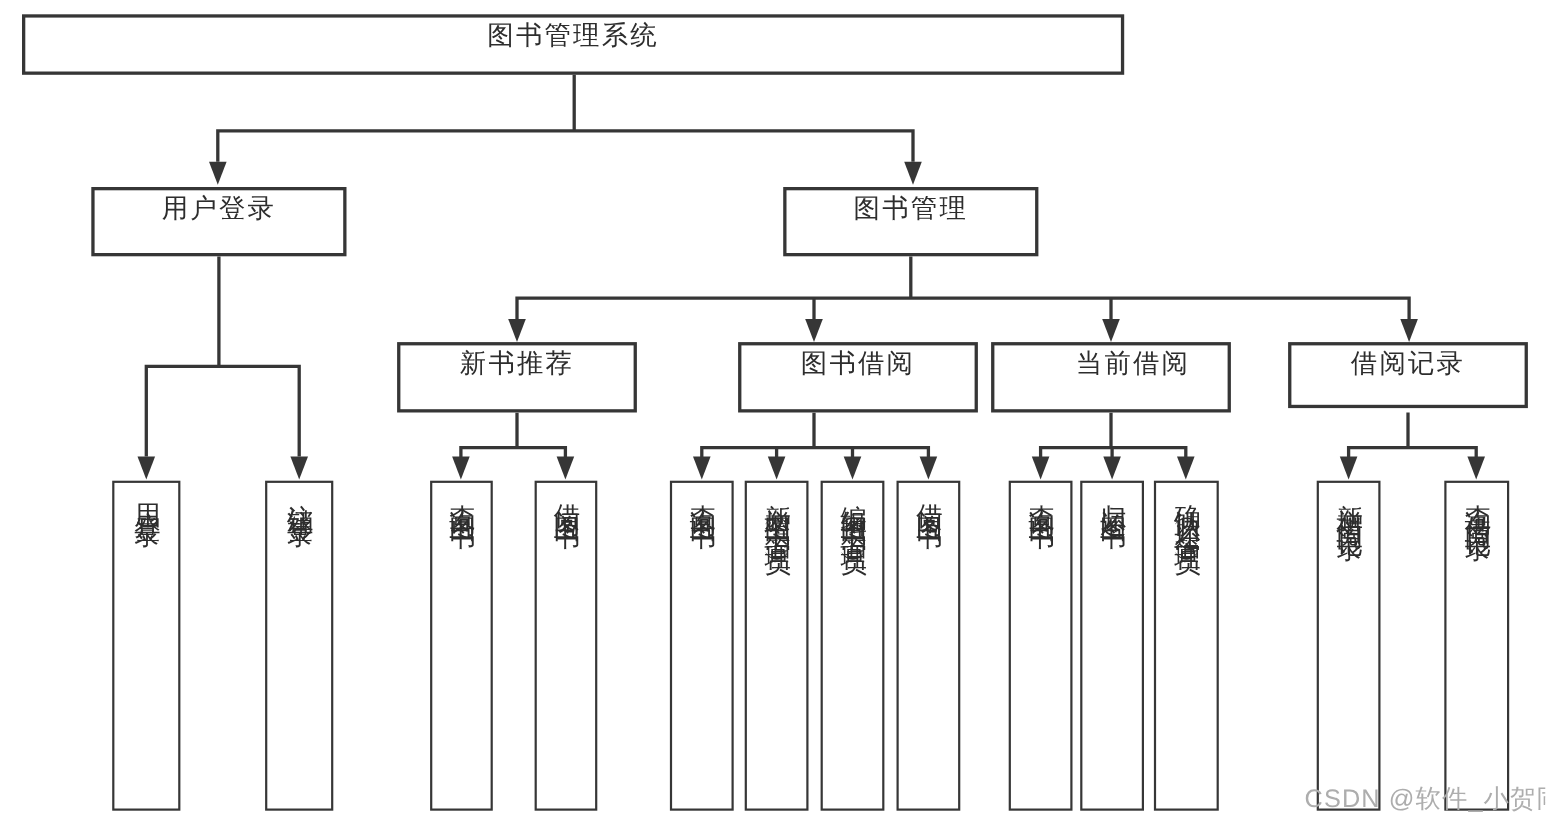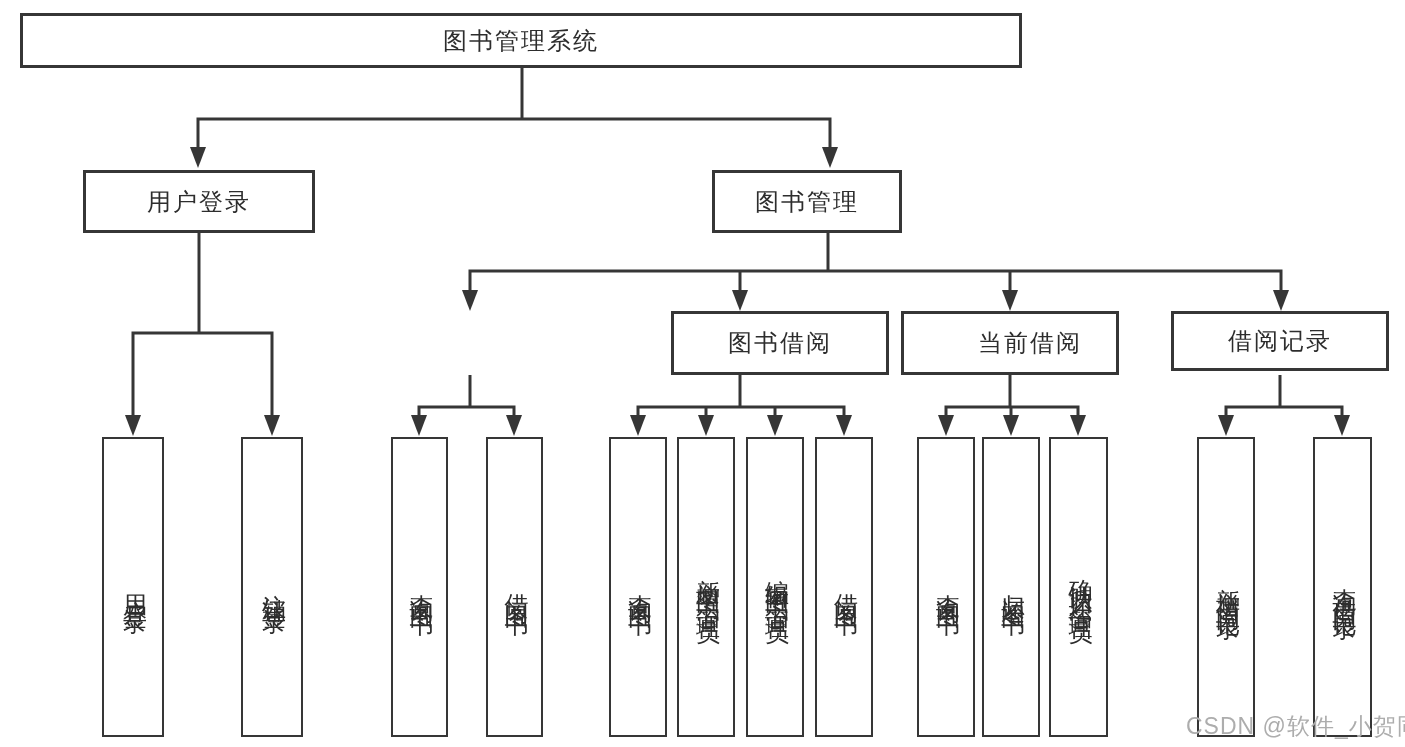--- a/index.html
+++ b/index.html
@@ -16,25 +16,24 @@
     left: 0; top: 0;
     width: 1405px; height: 747px;
     pointer-events: none;
   }
   .box {
     position: absolute;
     box-sizing: border-box;
     background: #ffffff;
     border: 3px solid #363636;
     display: flex;
-    align-items: center;
+    align-items: flex-start;
     justify-content: center;
     color: #2d2d2d;
     z-index: 2;
-    font-family: Liberation Mono, monospace;
   }
   .hlabel {
     font-size: 24px;
     letter-spacing: 2px;
     white-space: nowrap;
   }
   .leaf {
     border-width: 2px;
     top: 437px;
     height: 300px;
@@ -127,24 +126,27 @@
     </g>
   </svg>
 
   <div class="box" style="left:20px; top:13px; width:1002px; height:55px;">
     <span class="hlabel">图书管理系统</span>
   </div>
 
   <div class="box" style="left:83px; top:170px; width:232px; height:63px;">
     <span class="hlabel">用户登录</span>
   </div>
-  <div class="box" style="left:712px; top:170px; width:190px; height:63px;">
+  <div class="box" style="left:712px; top:170px; width:232px; height:63px;">
     <span class="hlabel">图书管理</span>
   </div>
 
+  <div class="box" style="left:361px; top:311px; width:218px; height:64px;">
+    <span class="hlabel">新书推荐</span>
+  </div>
   <div class="box" style="left:631px; top:311px; width:218px; height:64px;margin-left:40px;">
     <span class="hlabel">图书借阅</span>
   </div>
   <div class="box" style="left:901px; top:311px; width:218px; height:64px;padding-left:40px;">
     <span class="hlabel">当前借阅</span>
   </div>
   <div class="box" style="left:1171px; top:311px; width:218px; height:60px;">
     <span class="hlabel">借阅记录</span>
   </div>
 

